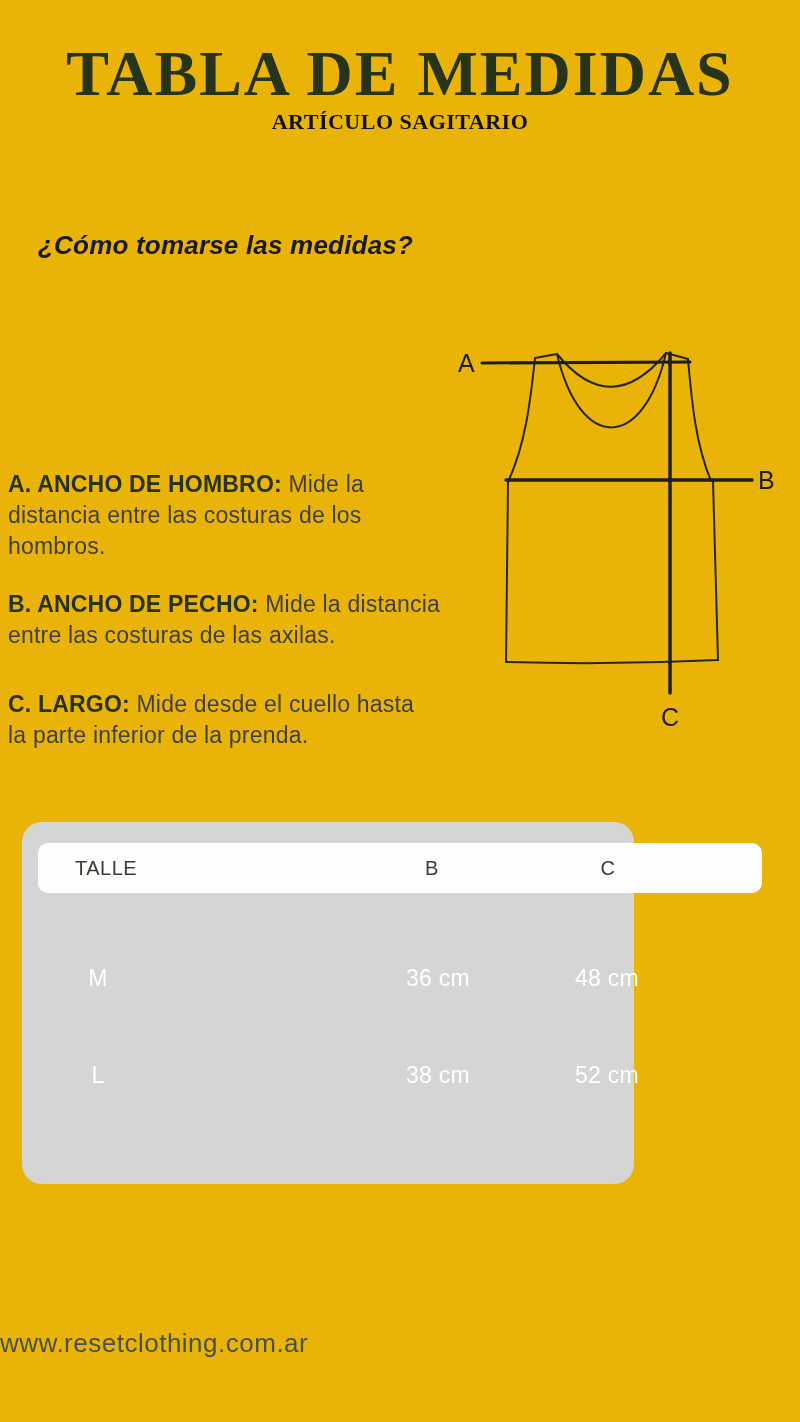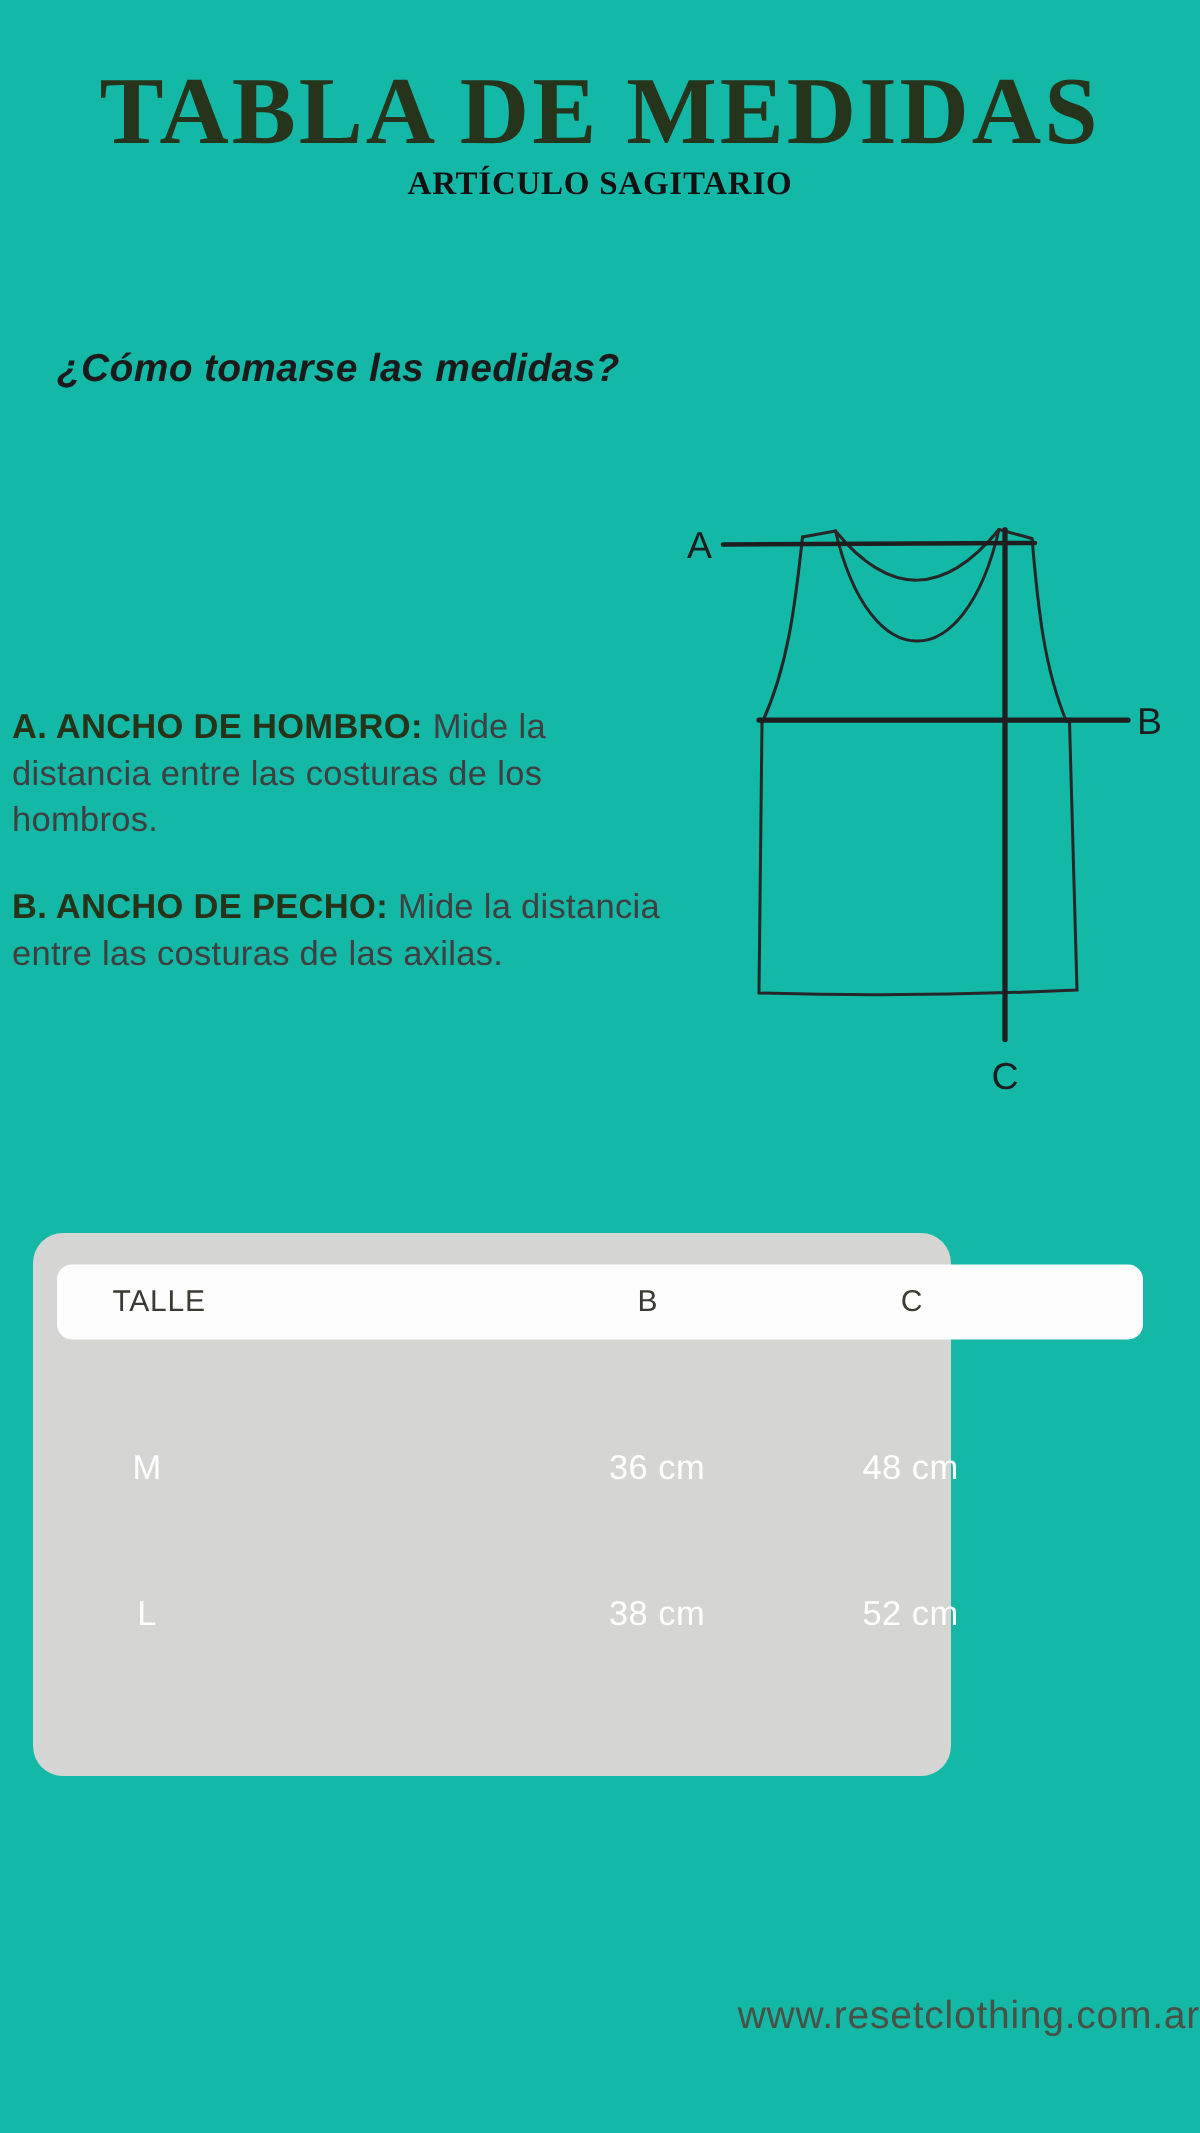--- a/index.html
+++ b/index.html
@@ -1,18 +1,18 @@
 <!DOCTYPE html>
 <html><head>
 <meta charset="utf-8">
 <style>
   html,body{margin:0;padding:0;background:#ffffff;}
   .page{
     position:relative;width:800px;height:1422px;margin:0 auto;
-    background:#14b8a6;overflow:hidden;
+    background:#eab308;overflow:hidden;
     font-family:"Liberation Sans",sans-serif;
   }
   
   .title{
     position:absolute;top:38px;left:0;width:800px;text-align:center;
     font-family:"Liberation Serif",serif;font-weight:700;
     font-size:64px;line-height:72px;letter-spacing:2px;color:#26341c;
   }
   .subtitle{
     position:absolute;top:109px;left:0;width:800px;text-align:center;
@@ -62,38 +62,39 @@
   .r-b{left:356px;width:120px;text-align:center;}
   .r-c{left:525px;width:120px;text-align:center;}
   
   .banner{
     position:absolute;left:22px;top:1222px;width:756px;height:70px;
     background:#f0f0ee;border-radius:14px;
     text-align:center;line-height:70px;
     font-weight:700;font-size:22.5px;color:#2a331f;letter-spacing:.1px;
   }
   .website{
-    position:absolute;top:1328px;left:0;width:800px;text-align:right;
+    position:absolute;top:1328px;left:0;width:800px;text-align:left;
     font-size:26px;color:#495044;letter-spacing:.5px;
   }
 </style>
 </head>
 <body>
 
 <div class="page">
 
   <div class="title">TABLA DE MEDIDAS</div>
   <div class="subtitle">ARTÍCULO SAGITARIO</div>
 
   <div class="howto-heading">¿Cómo tomarse las medidas?</div>
 
   <p class="measure-item item-a"><b>A. ANCHO DE HOMBRO:</b> <span>Mide la distancia entre las costuras de los hombros.</span></p>
 
   <p class="measure-item item-b"><b>B. ANCHO DE PECHO:</b> <span>Mide la distancia entre las costuras de las axilas.</span></p>
 
+  <p class="measure-item item-c"><b>C. LARGO:</b> <span>Mide desde el cuello hasta la parte inferior de la prenda.</span></p>
 
   <div class="diagram">
     <svg viewBox="0 0 360 412" xmlns="http://www.w3.org/2000/svg">
 
       <g stroke="#262626" stroke-width="2" fill="none" stroke-linecap="round">
         <path d="M95,28 L117,24"></path>
         <path d="M226,23 L248,29"></path>
         <path d="M117,24 Q171,90 226,23"></path>
         <path d="M117,24 C140,122 203,122 226,23"></path>
         <path d="M95,28 C90,75 85,115 68,152"></path>

